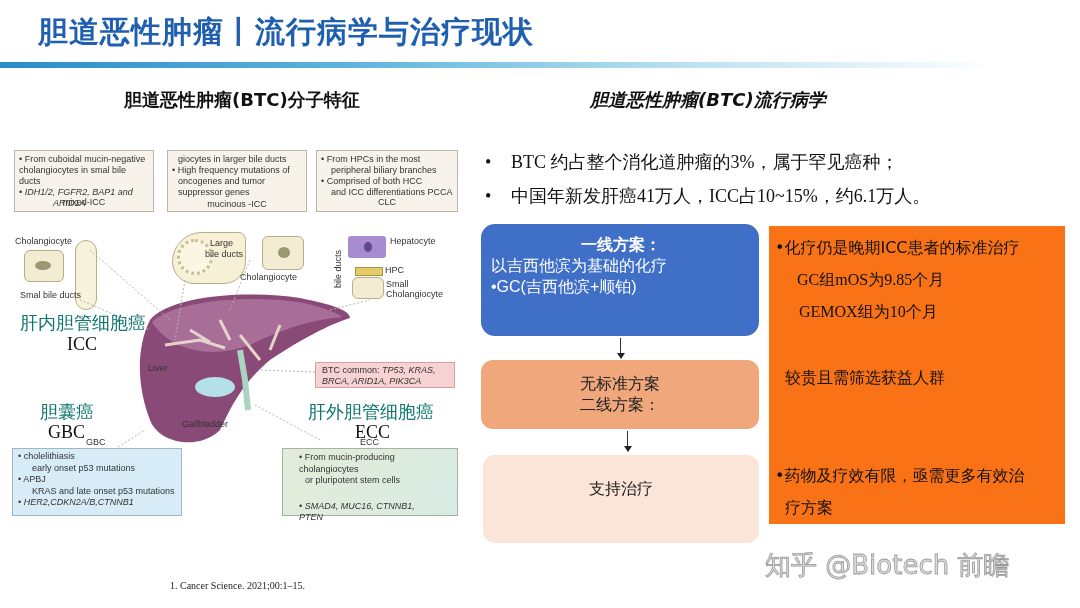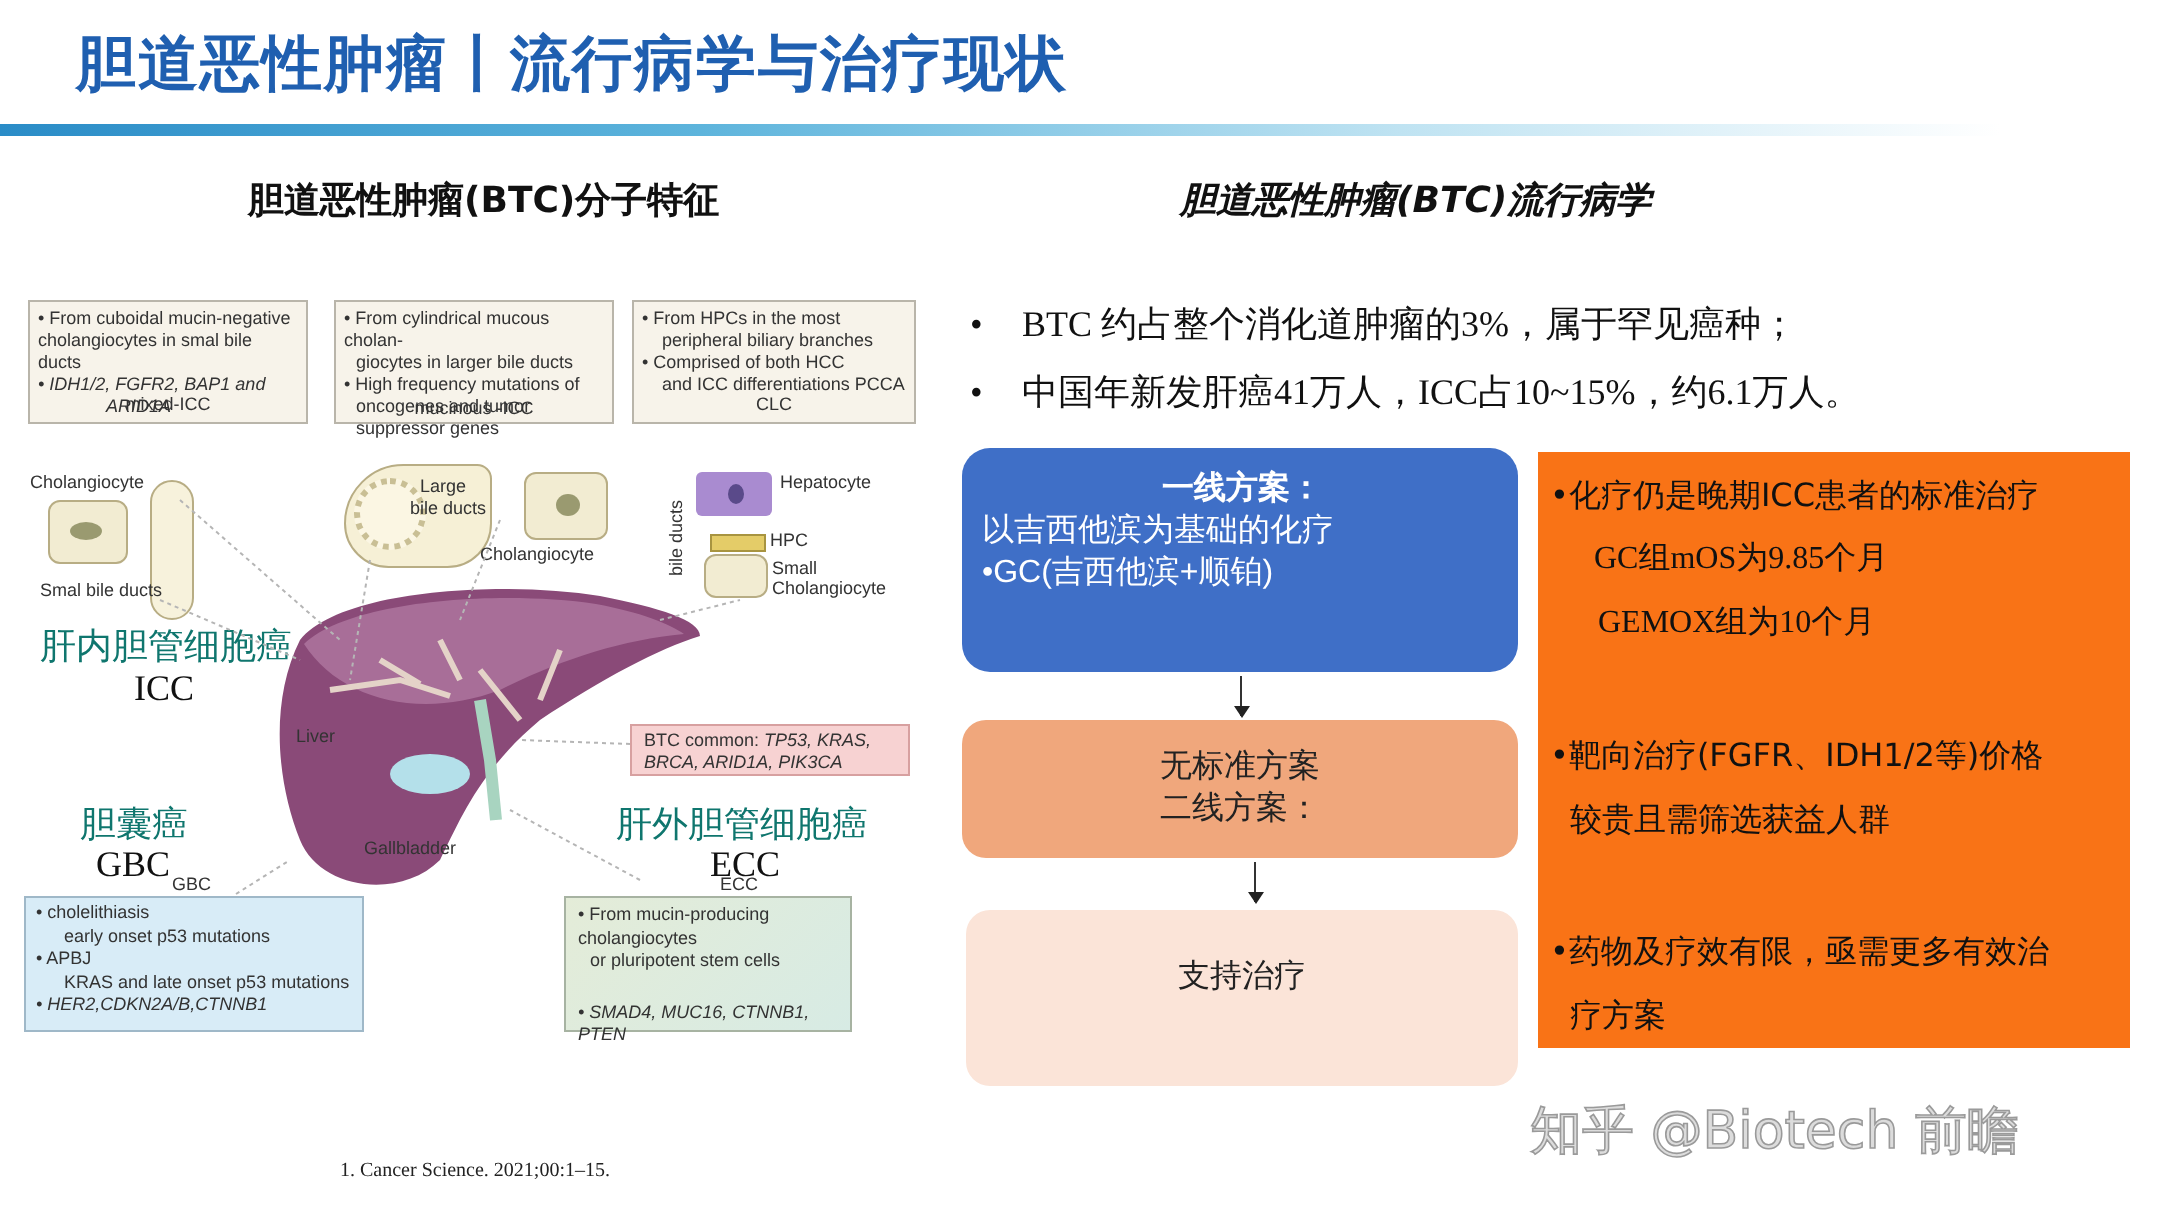--- a/index.html
+++ b/index.html
@@ -12,21 +12,21 @@
   .fig-box{border:1px solid #b9b5aa;background:#f7f3ea;font-size:9px;color:#333;padding:3px 4px;box-sizing:border-box;line-height:11px;}
   .fig-box .cap{position:absolute;bottom:3px;left:0;right:0;text-align:center;}
   .lbl{font-size:9px;color:#333;white-space:nowrap;}
   .cn-big{font-size:18px;color:#0f766e;white-space:nowrap;font-family:Liberation Serif, serif;}
   .en-big{font-size:18px;color:#111;white-space:nowrap;font-family:"Liberation Serif",serif;}
   .small-cap{font-size:9px;color:#333;}
   .cell{border:1.5px solid #b8ad84;background:#f2ecd2;border-radius:6px;}
   .nucleus{background:#9a9a70;border-radius:50%;}
   .btc-common{left:315px;top:362px;width:140px;height:26px;background:#f7d2d2;border:1px solid #d7a0a0;font-size:9px;line-height:11px;padding:2px 6px;box-sizing:border-box;color:#333;}
   .gbc-box{left:12px;top:448px;width:170px;height:68px;background:#d8ecf7;border:1px solid #9fb8c8;font-size:9px;line-height:11.5px;padding:2px 5px;box-sizing:border-box;color:#333;}
-  .ecc-box{left:282px;top:448px;width:144px;height:68px;background:linear-gradient(135deg,#e4ecd8,#d7ebe4);border:1px solid #a7b3a2;font-size:9px;line-height:11.5px;padding:3px 6px;box-sizing:border-box;color:#333;}
+  .ecc-box{left:282px;top:448px;width:176px;height:68px;background:linear-gradient(135deg,#e4ecd8,#d7ebe4);border:1px solid #a7b3a2;font-size:9px;line-height:11.5px;padding:3px 16px;box-sizing:border-box;color:#333;}
   .footnote{left:170px;top:580px;font-size:10px;font-family:"Liberation Serif",serif;color:#222;}
   
   .bullets{left:485px;top:145px;font-size:18px;line-height:34px;font-family:"Liberation Serif","DejaVu Serif",serif;}
   .bullets .row{display:flex;white-space:nowrap;}
   .bullets .dot{width:26px;}
   .flow1{left:481px;top:224px;width:278px;height:112px;background:#3f6fc7;border-radius:14px;color:#fff;font-size:16px;line-height:21px;box-sizing:border-box;padding:10px 8px 0 10px;}
   .flow1 .head{text-align:center;font-weight:bold;}
   .flow2{left:481px;top:360px;width:278px;height:69px;background:#f0a77c;border-radius:12px;color:#222;font-size:16px;line-height:21px;text-align:center;box-sizing:border-box;padding-top:13px;}
   .flow3{left:483px;top:455px;width:276px;height:88px;background:#fbe4d8;border-radius:12px;color:#222;font-size:16px;text-align:center;line-height:68px;}
   .arrow{width:1px;background:#333;}
@@ -45,21 +45,20 @@
 <div class="abs section-title" style="left:124px;top:88px;">胆道恶性肿瘤(BTC)分子特征</div>
 
 <div class="abs fig-box" style="left:14px;top:150px;width:140px;height:62px;">
   <div>• From cuboidal mucin-negative</div>
   <div>cholangiocytes in smal bile ducts</div>
   <div style="font-style:italic;">• IDH1/2, FGFR2, BAP1 and</div>
   <div style="font-style:italic;padding-left:6px;margin-left:28px;">ARID1A</div>
   <div class="cap">mixed-ICC</div>
 </div>
 <div class="abs fig-box" style="left:167px;top:150px;width:140px;height:62px;">
-  <div>• From cylindrical mucous cholan-</div>
   <div style="padding-left:6px;">giocytes in larger bile ducts</div>
   <div>• High frequency mutations of</div>
   <div style="padding-left:6px;">oncogenes and tumor</div>
   <div style="padding-left:6px;">suppressor genes</div>
   <div class="cap" style="bottom:1px;">mucinous -ICC</div>
 </div>
 <div class="abs fig-box" style="left:316px;top:150px;width:142px;height:62px;">
   <div>• From HPCs in the most</div>
   <div style="padding-left:10px;">peripheral biliary branches</div>
   <div>• Comprised of both HCC</div>
@@ -180,21 +179,20 @@
 <div class="abs arrow" style="left:627px;top:431px;height:20px;"></div>
 <div class="abs flow3">支持治疗</div>
 
 <div class="abs notes">
   <div class="note" style="top:6px;">
     <div>•化疗仍是晚期ICC患者的标准治疗</div>
     <div class="sub" style="padding-left:22px;">GC组mOS为9.85个月</div>
     <div class="sub" style="padding-left:24px;">GEMOX组为10个月</div>
   </div>
   <div class="note" style="top:136px;">
-    <div>•靶向治疗(FGFR、IDH1/2等)价格</div>
     <div style="padding-left:10px;">较贵且需筛选获益人群</div>
   </div>
   <div class="note" style="top:234px;">
     <div>•药物及疗效有限，亟需更多有效治</div>
     <div style="padding-left:10px;">疗方案</div>
   </div>
 </div>
 
 <div class="abs watermark">知乎 @Biotech 前瞻</div>
 

